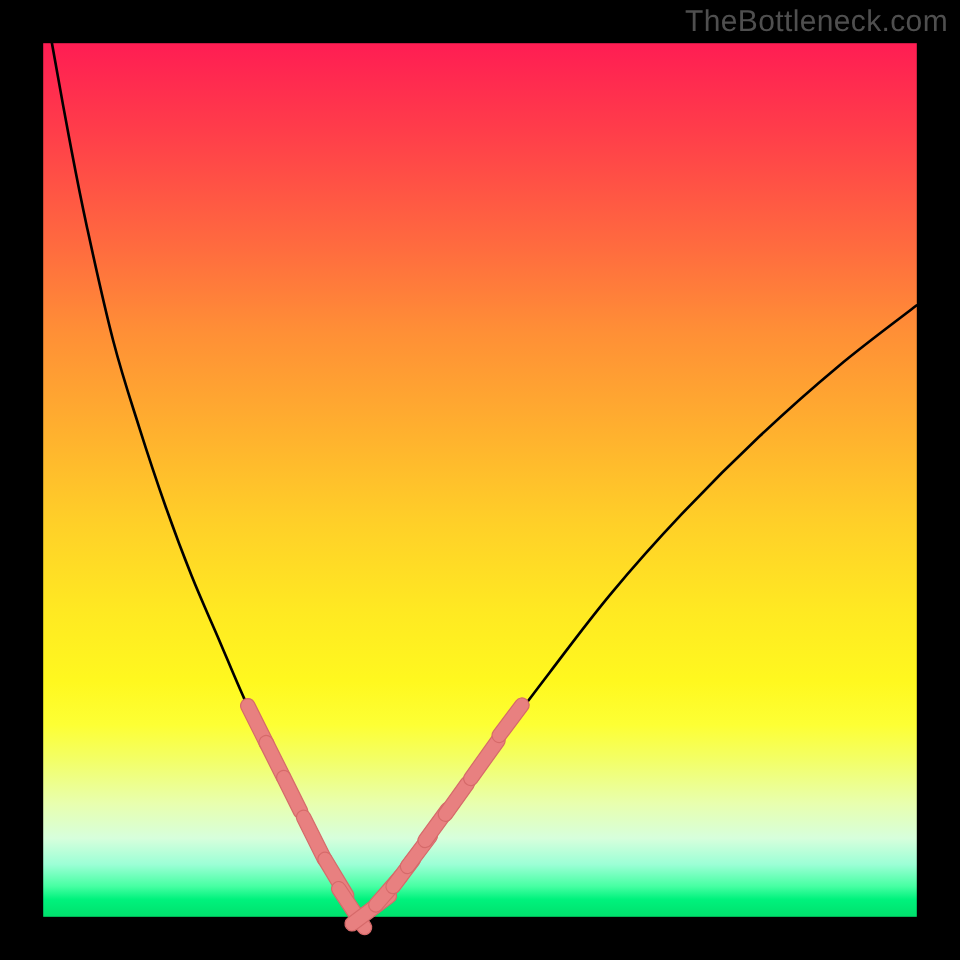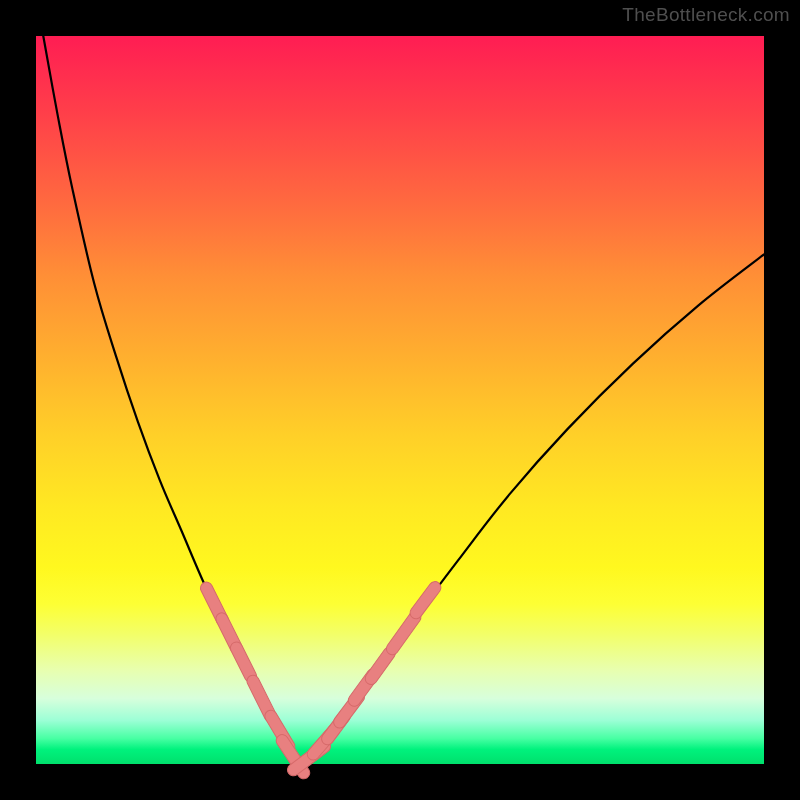--- a/index.html
+++ b/index.html
@@ -41,21 +41,21 @@
       #47ffa3 96.5%,
       #00f27d 98%,
       #00e06c 100%
     );
   }
   .watermark {
     position: absolute;
     top: 4px;
     right: 10px;
     color: #4f4f4f;
-    font-size: 19px;
+    font-size: 25px;
     font-weight: 500;
     letter-spacing: 0.3px;
     user-select: none;
   }
   svg.curve {
     position: absolute;
     left: 0;
     top: 0;
     width: 728px;
     height: 728px;

